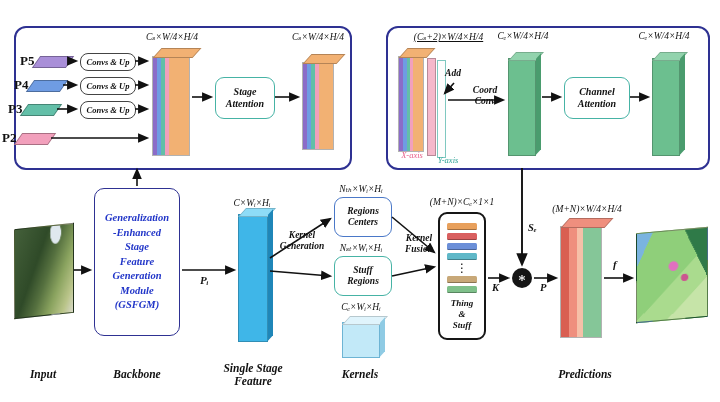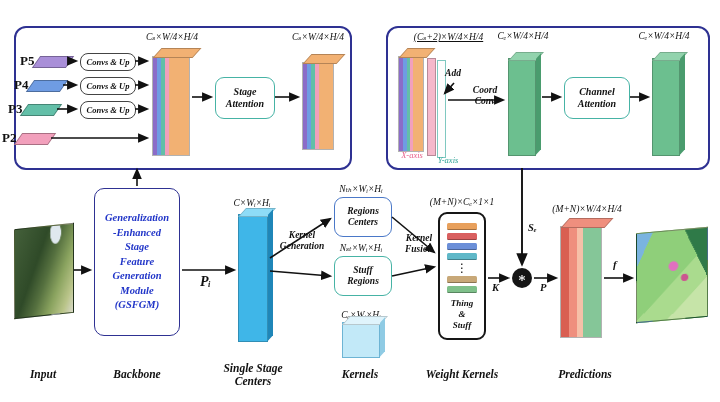--- a/index.html
+++ b/index.html
@@ -157,37 +157,37 @@
   <div class="abs pre ctr" style="left:94px;top:188px;width:86px;height:148px;border:1.6px solid #2e3192;border-radius:10px;
        background:#fff;color:#2135c8;font-weight:bold;font-style:italic;font-size:10.5px;line-height:1.38;
        display:flex;align-items:center;justify-content:center;box-sizing:border-box;">Generalization
 -Enhanced
 Stage
 Feature
 Generation
 Module
 (GSFGM)</div>
 
-  <div class="abs bold-it" style="left:200px;top:274px;font-size:14px;">Pᵢ</div>
+  <div class="abs bold-it" style="left:200px;top:274px;font-size:11px;">Pᵢ</div>
 
   <div class="abs dim" style="left:212px;top:198px;width:80px;">C×Wᵢ×Hᵢ</div>
   <div class="slab3d" style="left:238px;top:214px;width:28px;height:126px;--face:#3fb6e8;--side:#1f86b8;--top:#8edcf7;"></div>
 
   <div class="abs bold-it ctr pre" style="left:272px;top:230px;width:60px;font-size:9.5px;line-height:1.2;">Kernel
 Generation</div>
 
   <div class="abs dim" style="left:326px;top:183px;width:70px;">Nₜₕ×Wᵢ×Hᵢ</div>
   <div class="abs gen-box pre" style="left:334px;top:197px;width:56px;height:38px;">Regions
 Centers</div>
 
   <div class="abs dim" style="left:326px;top:242px;width:70px;">Nₛₜ×Wᵢ×Hᵢ</div>
   <div class="abs gen-box teal pre" style="left:334px;top:256px;width:56px;height:38px;">Stuff
 Regions</div>
 
-  <div class="abs dim" style="left:326px;top:310px;width:70px;">Cₑ×Wᵢ×Hᵢ</div>
+  <div class="abs dim" style="left:326px;top:302px;width:70px;">Cₑ×Wᵢ×Hᵢ</div>
   <div class="slab3d" style="left:342px;top:322px;width:36px;height:34px;--face:#c2e9f8;--side:#8fcbe4;--top:#e0f4fc;border-color:#6db4d4;"></div>
 
   <div class="abs bold-it ctr pre" style="left:396px;top:233px;width:46px;font-size:9.5px;line-height:1.2;">Kernel
 Fusion</div>
 
   <div class="abs dim" style="left:412px;top:197px;width:100px;">(M+N)×Cₑ×1×1</div>
   <div class="abs wk-box" style="left:438px;top:212px;width:48px;height:128px;">
     <div class="wk-bar" style="background:#e8a05c;"></div>
     <div class="wk-bar" style="background:#d95f5f;"></div>
     <div class="wk-bar" style="background:#6b8fd8;"></div>
@@ -224,20 +224,19 @@
   <div class="abs photo" style="left:636px;top:230px;width:70px;height:88px;transform:skewY(-5deg);background-color:#8fcf7a;
        background-image:linear-gradient(115deg,#7ab4e0 0 14%,transparent 14%),
        radial-gradient(circle at 52% 40%,#e070c0 0 7%,transparent 8%),
        radial-gradient(circle at 68% 54%,#cc5590 0 5%,transparent 6%),
        linear-gradient(245deg,#2f7a48 0 20%,transparent 20%),
        linear-gradient(135deg,#8fcf7a 0 55%,#aadb8e 55% 75%,#c6e4a8 75%);"></div>
 
   <div class="abs caption" style="left:14px;top:368px;width:58px;">Input</div>
   <div class="abs caption" style="left:97px;top:368px;width:80px;">Backbone</div>
   <div class="abs caption pre" style="left:212px;top:362px;width:82px;">Single Stage
-Centers</div>
+Feature</div>
   <div class="abs caption" style="left:332px;top:368px;width:56px;">Kernels</div>
-  <div class="abs caption" style="left:418px;top:368px;width:88px;">Weight Kernels</div>
   <div class="abs caption" style="left:545px;top:368px;width:80px;font-style:italic;">Predictions</div>
   <div class="abs caption pre" style="left:634px;top:362px;width:74px;margin-top:40px;">Panoptic
 Result</div>
 
 </div>
 
 </body></html>

